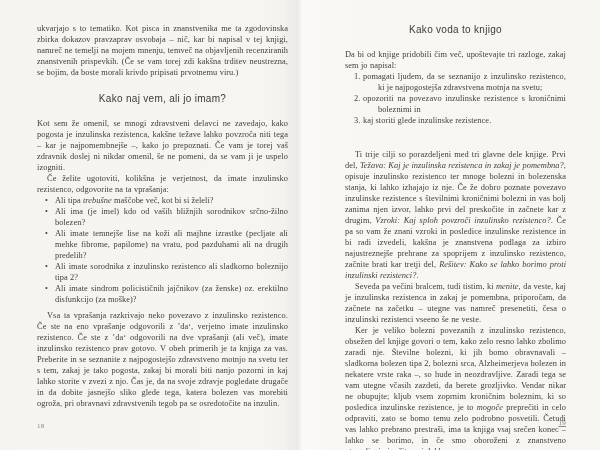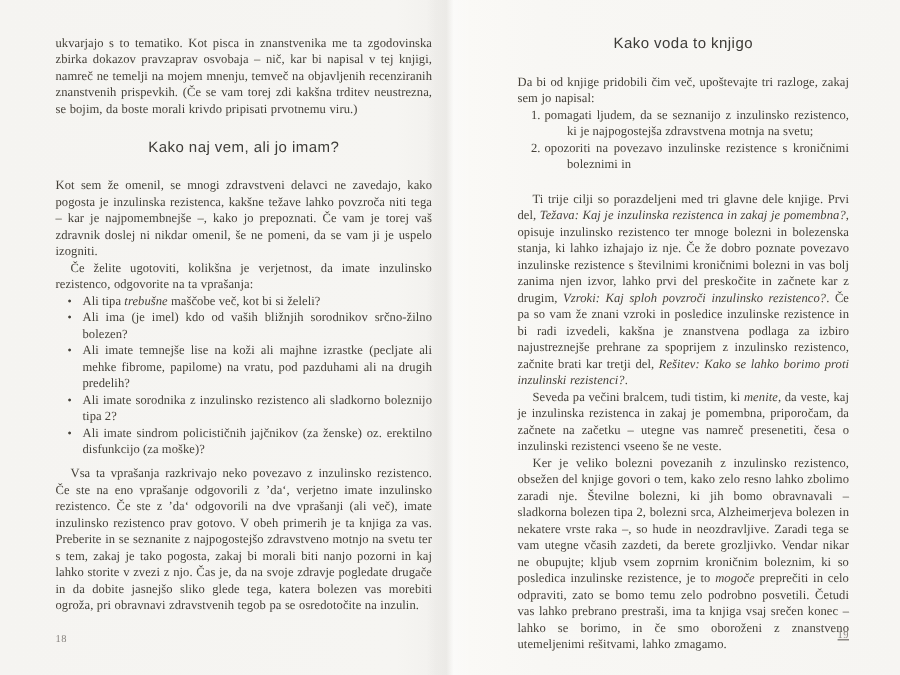--- a/index.html
+++ b/index.html
@@ -30,21 +30,21 @@
   .p {
     margin: 0;
     font-size: 8.4px;
     line-height: 11px;
     text-align: justify;
     letter-spacing: 0.05px;
     word-spacing: 0.2px;
   }
   .indent { text-indent: 10px; }
   .gap-sm { margin-top: 5px; }
-  .gap-md { margin-top: 12px; }
+  .gap-md { margin-top: 23px; }
   .it { font-style: italic; }
 
   .heading {
     font-family: "Liberation Sans", sans-serif;
     font-weight: normal;
     font-size: 10px;
     letter-spacing: 0.3px;
     color: #3d3b37;
     text-align: center;
     margin: 0;
@@ -96,20 +96,21 @@
     <div class="pagenum pagenum-left">18</div>
   </div>
 
   <div class="page page-right">
     <div class="content">
       <h2 class="heading heading-top">Kako voda to knjigo</h2>
       <p class="p"><span>Da bi od knjige pridobili čim več, upoštevajte tri razloge, zakaj sem jo napisal:</span></p>
       <ol class="nums">
         <li><span class="mk">1.</span><span><span>pomagati ljudem, da se seznanijo z inzulinsko rezistenco, ki je najpogostejša zdravstvena motnja na svetu;</span></span></li>
         <li><span class="mk">2.</span><span><span>opozoriti na povezavo inzulinske rezistence s kroničnimi boleznimi in</span></span></li>
+        <li><span class="mk">3.</span><span><span>kaj storiti glede inzulinske rezistence.</span></span></li>
       </ol>
       <p class="p indent gap-md"><span>Ti trije cilji so porazdeljeni med tri glavne dele knjige. Prvi del, </span><span class="it">Težava: Kaj je inzulinska rezistenca in zakaj je pomembna?</span><span>, opisuje inzulinsko rezistenco ter mnoge bolezni in bolezenska stanja, ki lahko izhajajo iz nje. Če že dobro poznate povezavo inzulinske rezistence s številnimi kroničnimi bolezni in vas bolj zanima njen izvor, lahko prvi del preskočite in začnete kar z drugim, </span><span class="it">Vzroki: Kaj sploh povzroči inzulinsko rezistenco?</span><span>. Če pa so vam že znani vzroki in posledice inzulinske rezistence in bi radi izvedeli, kakšna je znanstvena podlaga za izbiro najustreznejše prehrane za spoprijem z inzulinsko rezistenco, začnite brati kar tretji del, </span><span class="it">Rešitev: Kako se lahko borimo proti inzulinski rezistenci?</span><span>.</span></p>
       <p class="p indent"><span>Seveda pa večini bralcem, tudi tistim, ki </span><span class="it">menite</span><span>, da veste, kaj je inzulinska rezistenca in zakaj je pomembna, priporočam, da začnete na začetku – utegne vas namreč presenetiti, česa o inzulinski rezistenci vseeno še ne veste.</span></p>
       <p class="p indent"><span>Ker je veliko bolezni povezanih z inzulinsko rezistenco, obsežen del knjige govori o tem, kako zelo resno lahko zbolimo zaradi nje. Številne bolezni, ki jih bomo obravnavali – sladkorna bolezen tipa 2, bolezni srca, Alzheimerjeva bolezen in nekatere vrste raka –, so hude in neozdravljive. Zaradi tega se vam utegne včasih zazdeti, da berete grozljivko. Vendar nikar ne obupujte; kljub vsem zoprnim kroničnim boleznim, ki so posledica inzulinske rezistence, je to </span><span class="it">mogoče</span><span> preprečiti in celo odpraviti, zato se bomo temu zelo podrobno posvetili. Četudi vas lahko prebrano prestraši, ima ta knjiga vsaj srečen konec – lahko se borimo, in če smo oboroženi z znanstveno utemeljenimi rešitvami, lahko zmagamo.</span></p>
     </div>
     <div class="pagenum pagenum-right">19</div>
   </div>
 
   <div class="gutter"></div>
 

